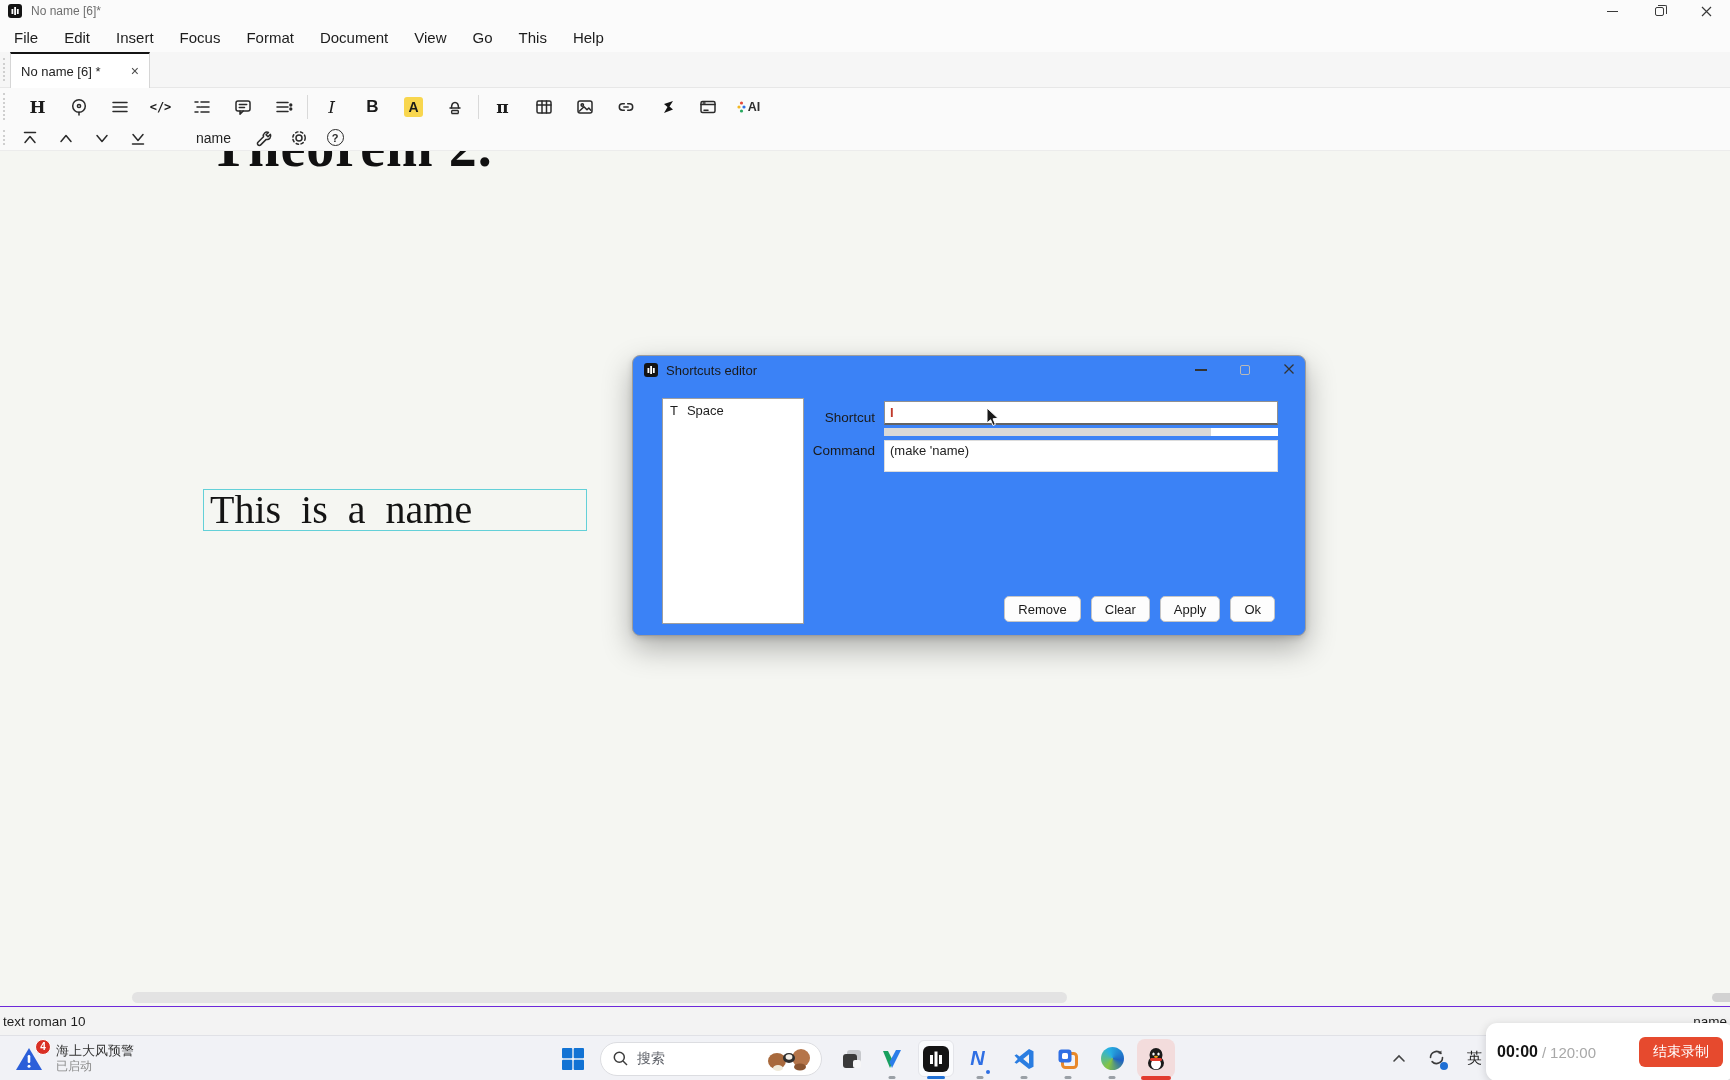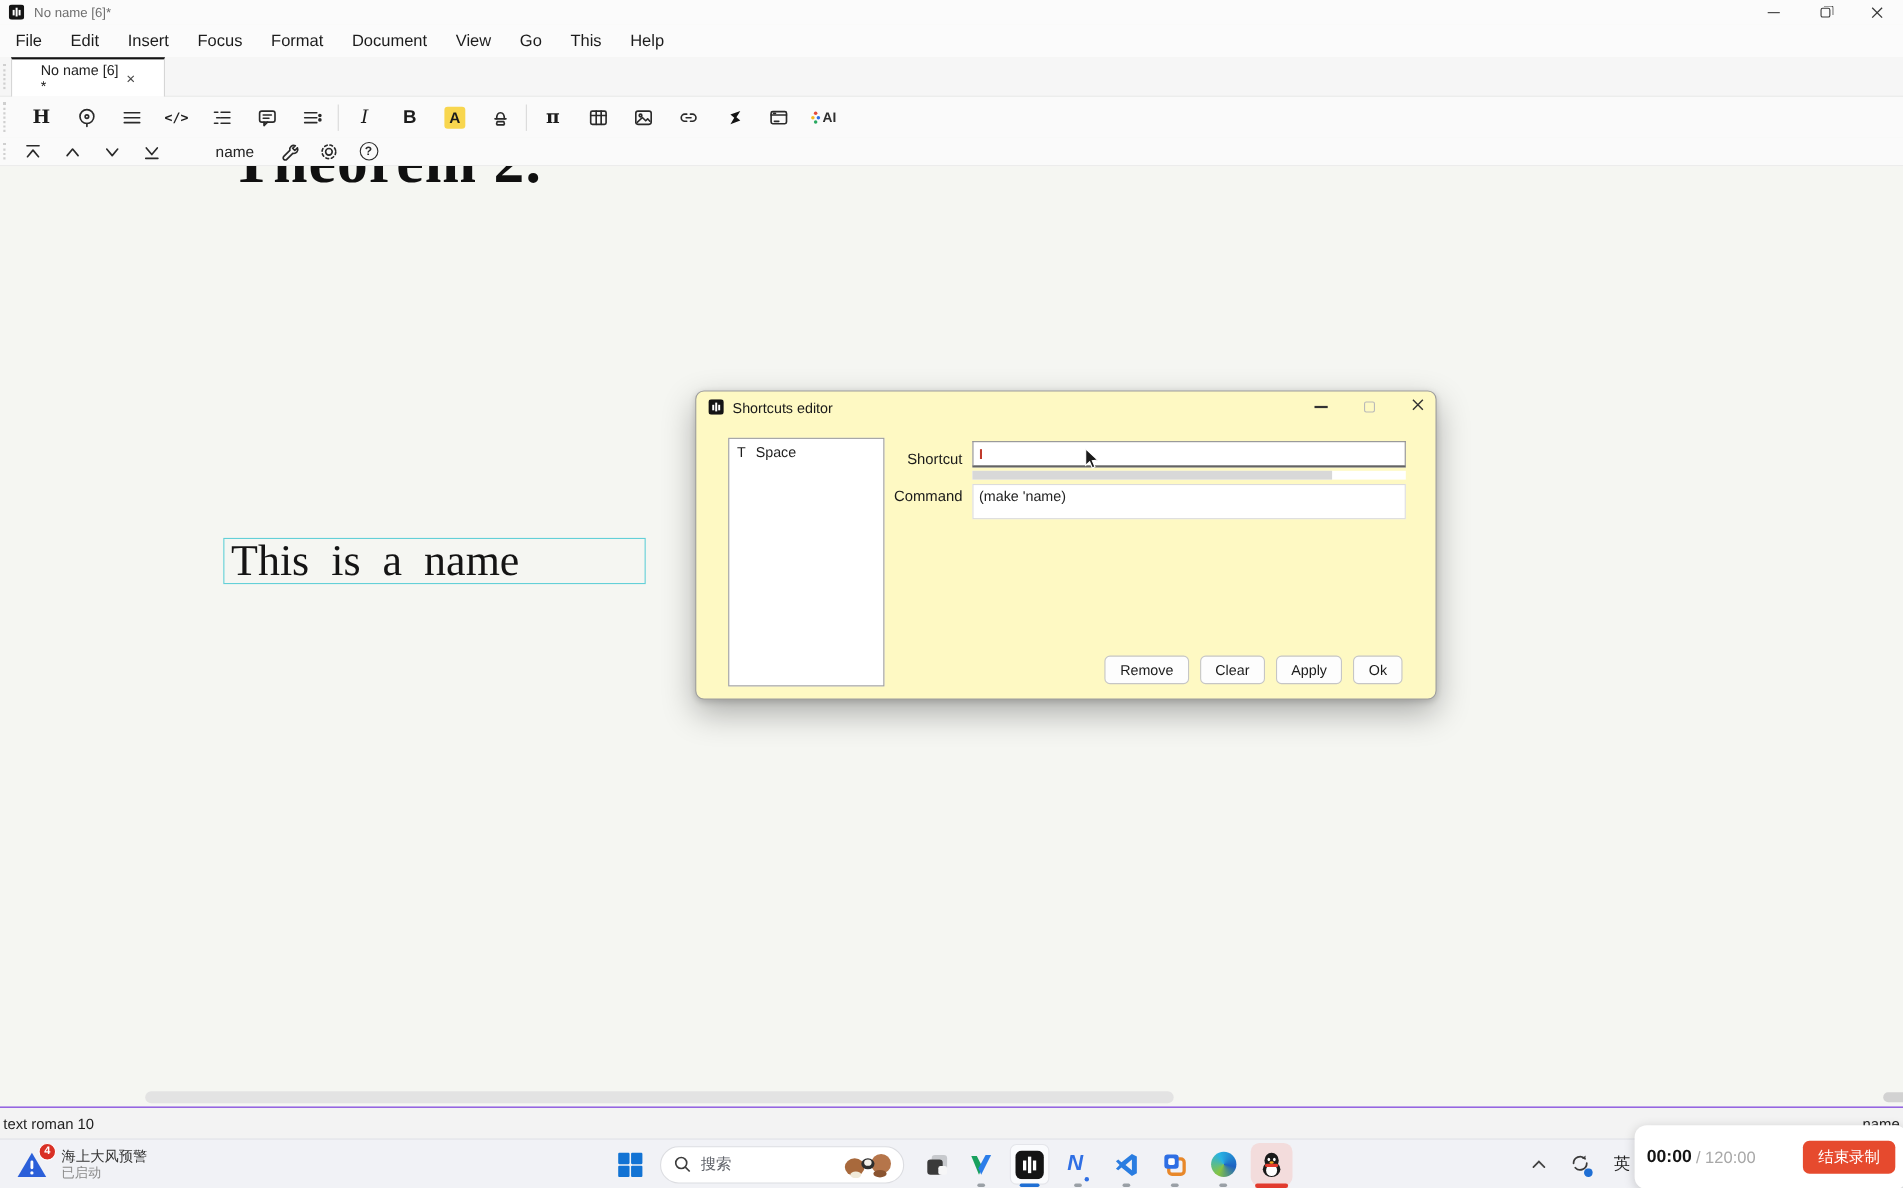--- a/index.html
+++ b/index.html
@@ -16,21 +16,21 @@
   .restore-glyph { width:9px; height:9px; border:1px solid #3a3a3a; border-radius:2px; position:relative; }
   .restore-glyph::before { content:""; position:absolute; left:2px; top:-3px; width:8px; height:8px; border:1px solid #3a3a3a; border-left:none; border-bottom:none; border-radius:0 2px 0 0; }
 
   
   .menubar { position:absolute; top:22px; left:0; right:0; height:30px; background:#fbfbfb; display:flex; align-items:center; gap:26px; padding-left:14px; font-size:15px; color:#1c1c1c; }
   .menu-item { cursor:default; }
 
   
   .tabbar { position:absolute; top:52px; left:0; right:0; height:36px; background:#f6f6f6; border-bottom:1px solid #e7e7e7; }
   .tabbar::before { content:""; position:absolute; left:3px; top:6px; bottom:6px; border-left:2px dotted #cfcfcf; }
-  .tab-active { position:absolute; left:10px; top:0; width:140px; height:36px; background:#ffffff; border-top:2px solid #141414; border-left:1px solid #d6d6d6; border-right:1px solid #d6d6d6; display:flex; align-items:center; padding:0 26px; font-size:13px; color:#222; }
+  .tab-active { position:absolute; left:10px; top:0; width:140px; height:36px; background:#ffffff; border-top:2px solid #141414; border-left:1px solid #d6d6d6; border-right:1px solid #d6d6d6; display:flex; align-items:center; padding:0 10px; font-size:13px; color:#222; }
   .tab-close { margin-left:auto; font-size:14px; color:#4a4a4a; line-height:1; }
 
   
   .toolbar1 { position:absolute; top:88px; left:0; right:0; height:37px; background:#fafafa; display:flex; align-items:center; padding-left:17px; }
   .toolbar2 { position:absolute; top:125px; left:0; right:0; height:26px; background:#fafafa; display:flex; align-items:center; padding-left:12px; border-bottom:1px solid #ececec; }
   .toolbar1::before, .toolbar2::before { content:""; position:absolute; left:3px; top:5px; bottom:5px; border-left:2px dotted #cfcfcf; }
   .tbtn { width:41px; height:30px; display:flex; align-items:center; justify-content:center; }
   .tbtn2 { width:36px; height:24px; display:flex; align-items:center; justify-content:center; }
   .tb-sep { width:1px; height:24px; background:#d9d9d9; margin:0 3px; }
   svg.ic { stroke:#2a2a2a; stroke-width:1.5; fill:none; stroke-linecap:round; stroke-linejoin:round; }
@@ -48,21 +48,21 @@
   
   .document { position:absolute; top:151px; left:0; right:0; height:855px; background:#f5f6f2; }
   .heading-clip { position:absolute; left:210px; top:0; width:460px; height:26px; overflow:hidden; }
   .heading-clip span { display:block; font-family:"Liberation Serif",serif; font-weight:bold; font-size:56px; line-height:56px; margin-top:-32px; color:#101010; letter-spacing:1px; }
   .focus-box { position:absolute; left:203px; top:338px; width:384px; height:42px; border:1px solid #63d0d8; display:flex; align-items:center; padding-left:6px; }
   .focus-box span { font-family:"Liberation Serif",serif; font-size:40px; color:#141414; word-spacing:10px; line-height:1; }
   .hscroll-thumb { position:absolute; left:132px; top:841px; width:935px; height:11px; background:#e3e3e3; border-radius:6px; }
   .hscroll-corner { position:absolute; right:0; top:842px; width:18px; height:9px; background:#d2d2d2; border-radius:5px 0 0 5px; }
 
   
-  .dialog { position:absolute; left:632px; top:355px; width:674px; height:281px; background:#fef9c3; border:1px solid #9d9d9d; border-radius:8px; box-shadow:0 12px 30px rgba(0,0,0,.30), 0 2px 6px rgba(0,0,0,.15); }
+  .dialog { position:absolute; left:632px; top:355px; width:674px; height:281px; background:#3b82f6; border:1px solid #9d9d9d; border-radius:8px; box-shadow:0 12px 30px rgba(0,0,0,.30), 0 2px 6px rgba(0,0,0,.15); }
   .dlg-title { position:absolute; top:0; left:0; right:0; height:28px; display:flex; align-items:center; padding-left:11px; }
   .dlg-title-text { font-size:13px; color:#1a1a1a; margin-left:8px; }
   .dlg-controls { position:absolute; top:0; right:10px; height:28px; display:flex; align-items:center; gap:33px; }
   .dlg-min { width:12px; height:1.5px; background:#333; }
   .dlg-max { width:10px; height:10px; border:1.5px solid #b9b9b9; border-radius:2px; }
   .dlg-list { position:absolute; left:29px; top:42px; width:142px; height:226px; background:#fff; border:1px solid #9f9f9f; font-size:13px; color:#1e1e1e; overflow:hidden; }
   .dlg-list-item { padding:4px 7px; display:flex; gap:9px; }
   .fld-label { position:absolute; font-size:13.5px; color:#1a1a1a; text-align:right; width:72px; }
   .shortcut-label { left:170px; top:54px; }
   .command-label { left:170px; top:87px; }

